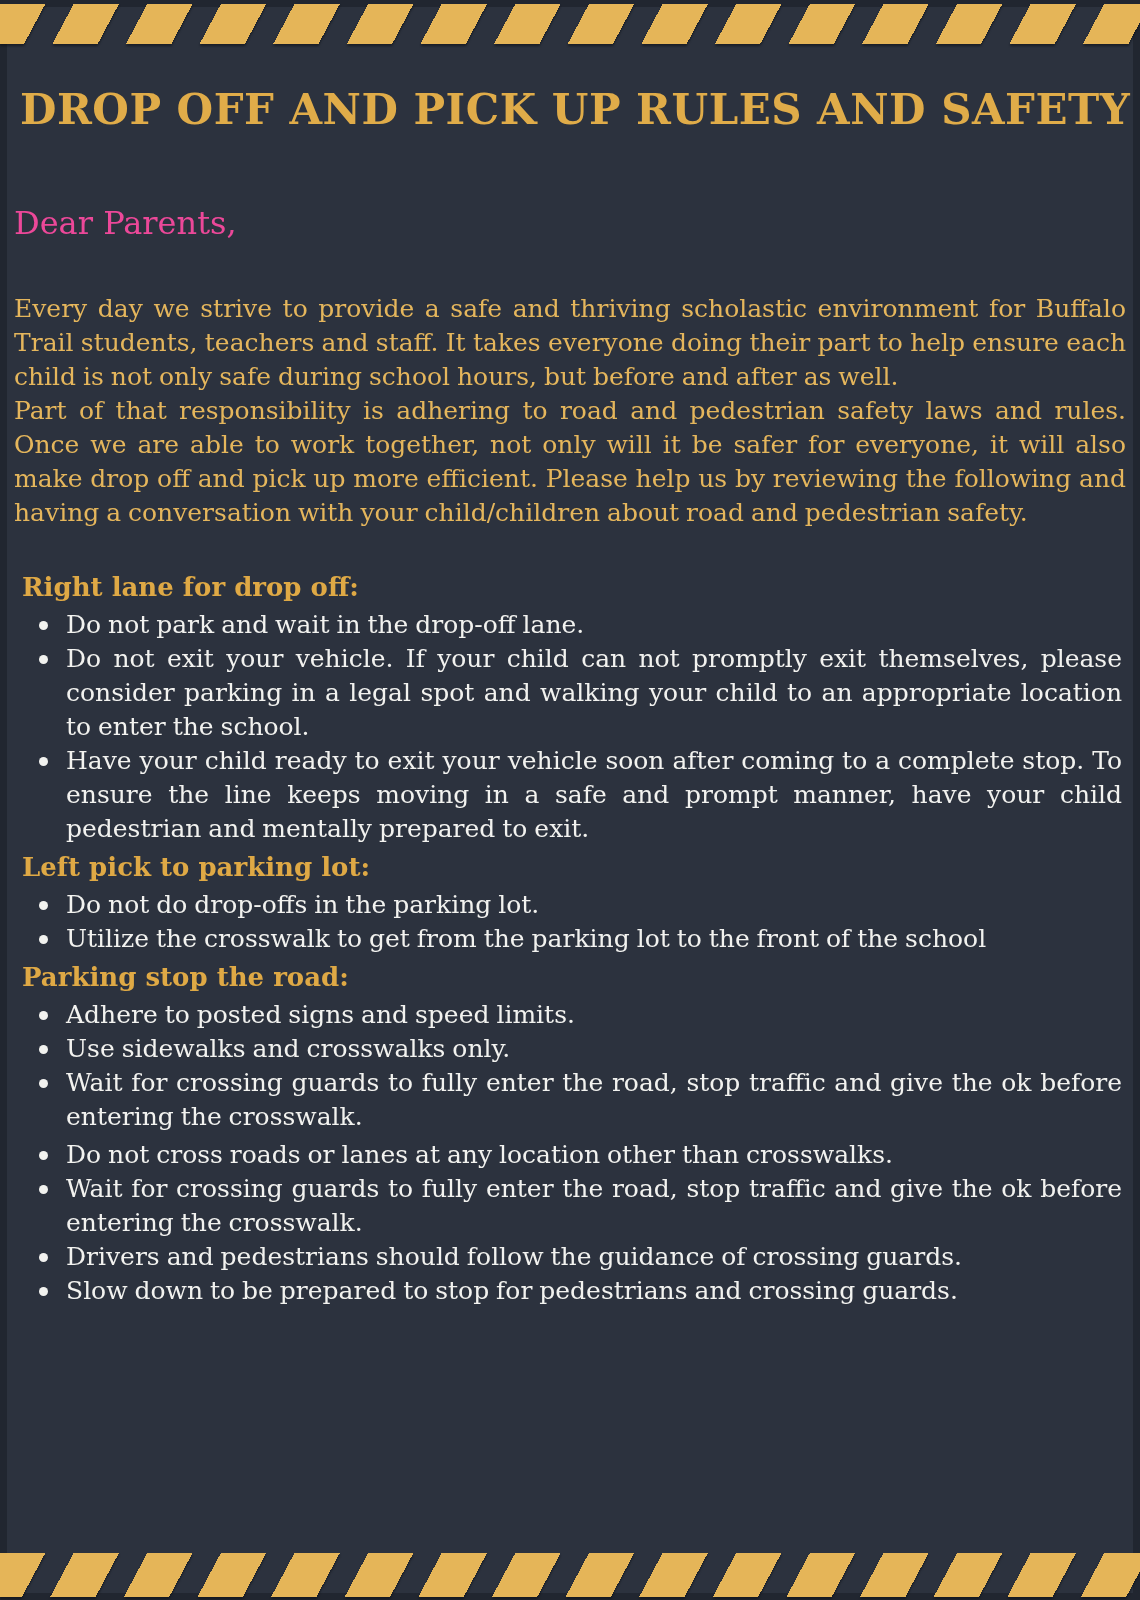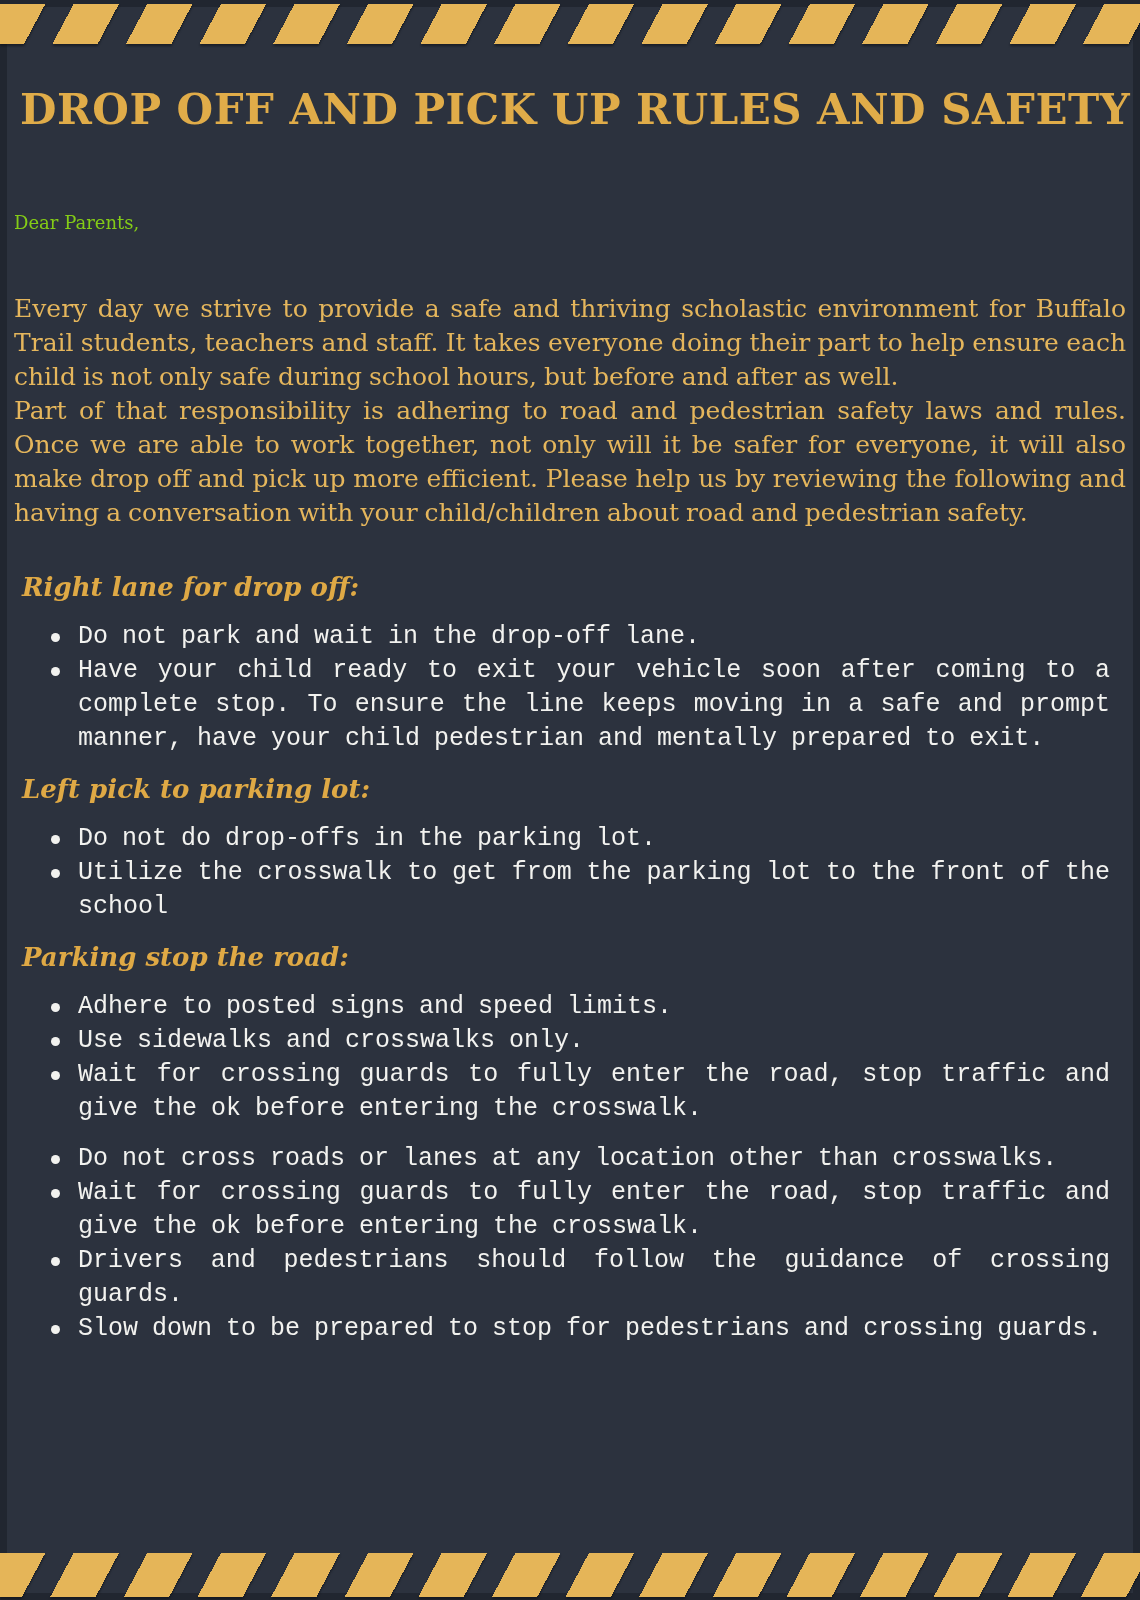--- a/index.html
+++ b/index.html
@@ -41,47 +41,45 @@
     text-align: center;
     font-size: 42px;
     line-height: 52px;
     font-weight: bold;
     letter-spacing: 0.5px;
     color: #e0ac49;
     white-space: nowrap;
   }
   .salutation {
     margin-top: 70px;
-    font-size: 18px;
+    font-size: 32px;
     line-height: 34px;
-    color: #84cc16;
+    color: #ec4899;
   }
   .intro p {
     margin: 0;
     font-size: 25px;
     line-height: 34px;
     text-align: justify;
     color: #e5b65c;
     word-spacing: -1px;
   }
   .intro p.first { margin-top: 52px; }
   .sections { margin-top: 40px; }
   .section-heading {
     margin: 4px 0 0 8px;
     font-size: 26px;
     line-height: 34px;
     font-weight: bold;
     color: #dfa945;
-    font-style: italic;
   }
   ul.bullets {
-    margin: 16px;
+    margin: 4px;
     padding: 0;
     list-style: none;
-    font-family: Liberation Mono, monospace;
   }
   ul.bullets li {
     position: relative;
     padding-left: 48px;
     font-size: 25px;
     line-height: 34px;
     text-align: justify;
     color: #f2f2ef;
     word-spacing: -1px;
   }
@@ -113,20 +111,21 @@
       <p class="first">Every day we strive to provide a safe and thriving scholastic environment for Buffalo Trail students, teachers and staff. It takes everyone doing their part to help ensure each child is not only safe during school hours, but before and after as well.</p>
       <p>Part of that responsibility is adhering to road and pedestrian safety laws and rules. Once we are able to work together, not only will it be safer for everyone, it will also make drop off and pick up more efficient. Please help us by reviewing the following and having a conversation with your child/children about road and pedestrian safety.</p>
     </div>
 
     <div class="sections">
 
       <div class="section">
         <h2 class="section-heading">Right lane for drop off:</h2>
         <ul class="bullets">
           <li>Do not park and wait in the drop-off lane.</li>
+          <li>Do not exit your vehicle. If your child can not promptly exit themselves, please consider parking in a legal spot and walking your child to an appropriate location to enter the school.</li>
           <li>Have your child ready to exit your vehicle soon after coming to a complete stop. To ensure the line keeps moving in a safe and prompt manner, have your child pedestrian and mentally prepared to exit.</li>
         </ul>
       </div>
 
       <div class="section">
         <h2 class="section-heading">Left pick to parking lot:</h2>
         <ul class="bullets">
           <li>Do not do drop-offs in the parking lot.</li>
           <li>Utilize the crosswalk to get from the parking lot to the front of the school</li>
         </ul>

